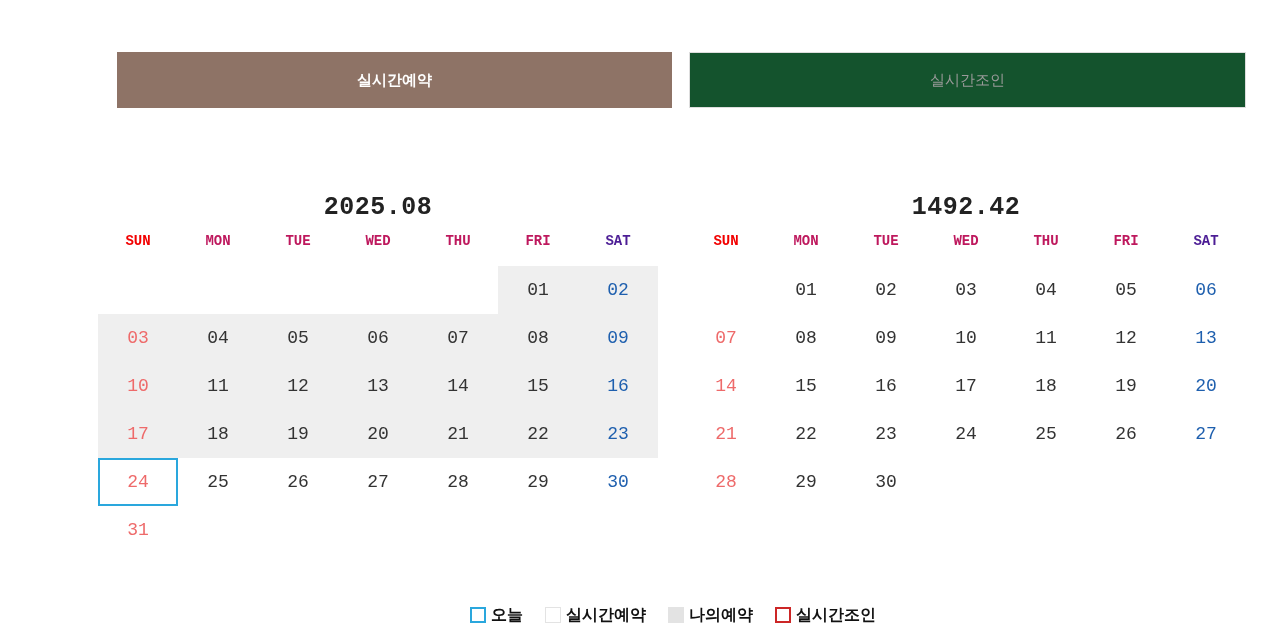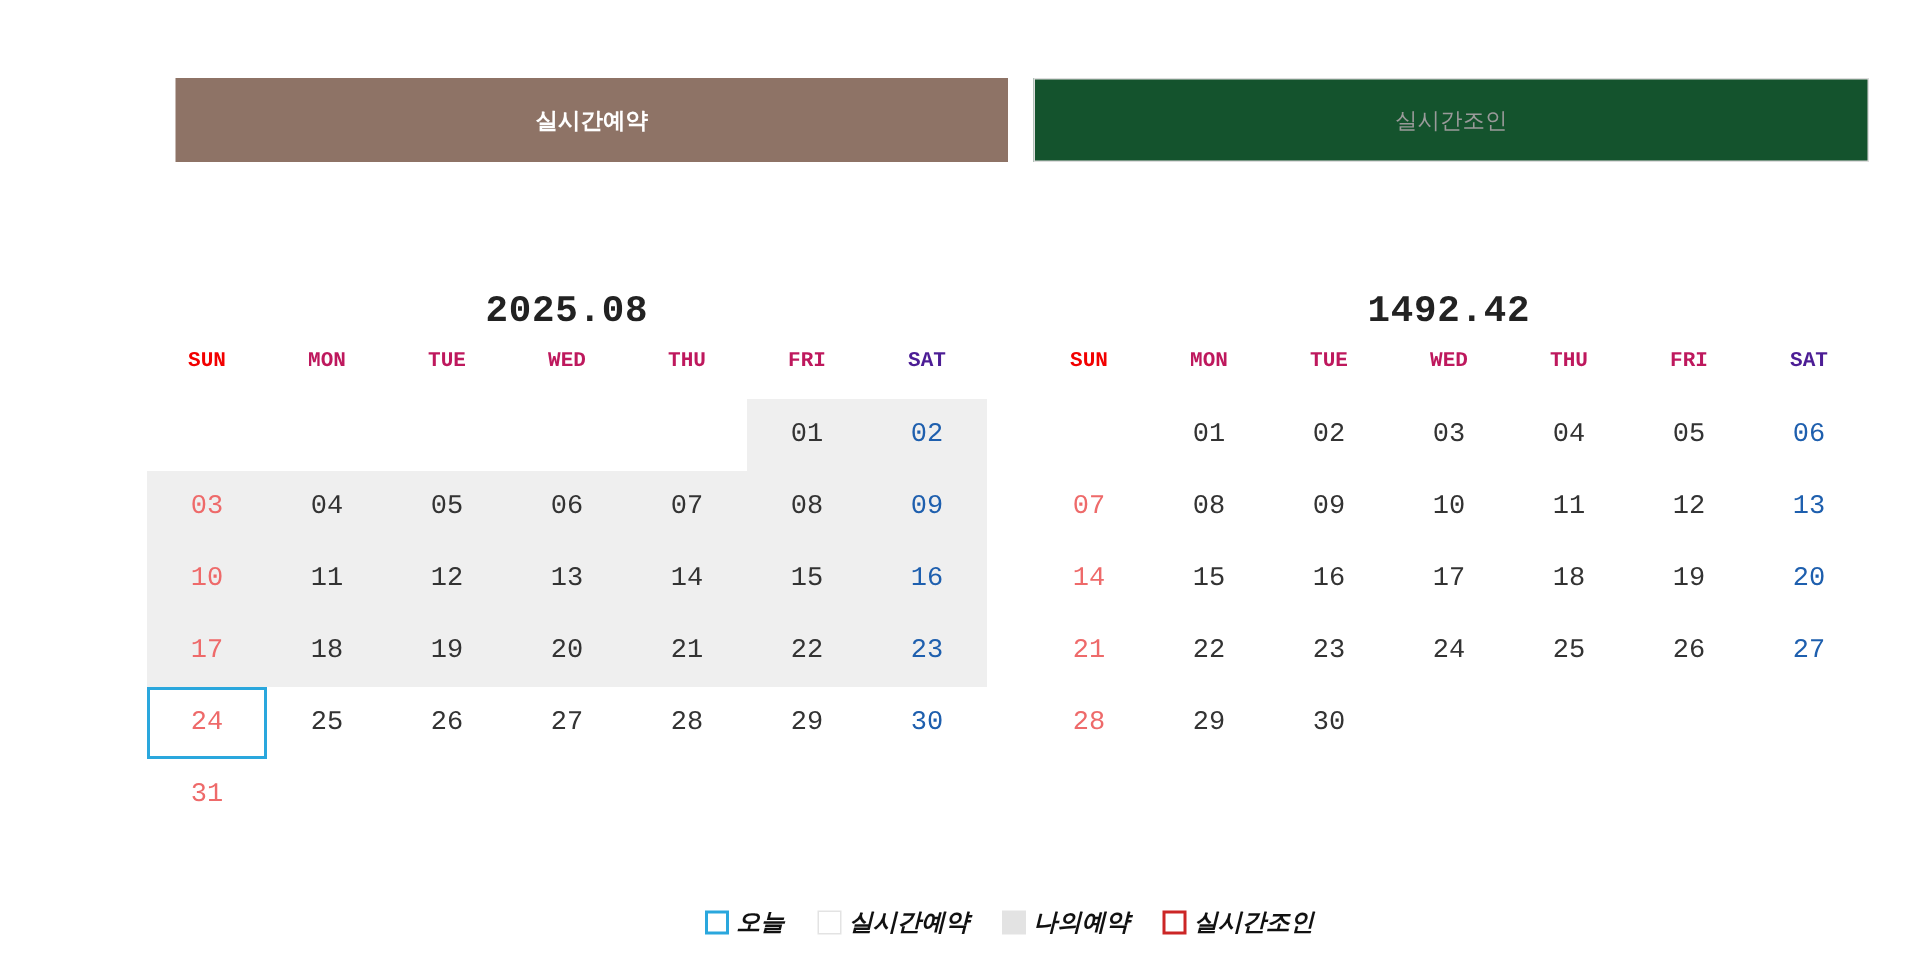--- a/index.html
+++ b/index.html
@@ -33,21 +33,21 @@
   .cell.available { cursor: pointer; }
   .cell.sun { color: #ee6a6a; }
   .cell.sat { color: #1e5fae; }
   .cell.today { border: 2px solid #2aa7dd; cursor: pointer; }
 
   
   .legend {
     position: absolute; left: 100px; top: 603px; width: 1146px; height: 24px;
     display: flex; justify-content: center; align-items: center; gap: 22px;
   }
-  .legend-item { display: flex; align-items: center; gap: 5px; font-size: 16px; font-weight: 700; color: #111; font-style: italic; }
+  .legend-item { display: flex; align-items: center; gap: 5px; font-size: 16px; font-weight: 700; color: #111; }
   .swatch { width: 16px; height: 16px; display: inline-block; background: #fff; }
   .swatch-today { border: 2px solid #2aa7dd; }
   .swatch-available { border: 1px solid #e3e3e3; }
   .swatch-unavailable { background: #e3e3e3; }
   .swatch-mine { border: 2px solid #cc2626; }
 </style>
 </head>
 <body>
 
 <div class="page">

